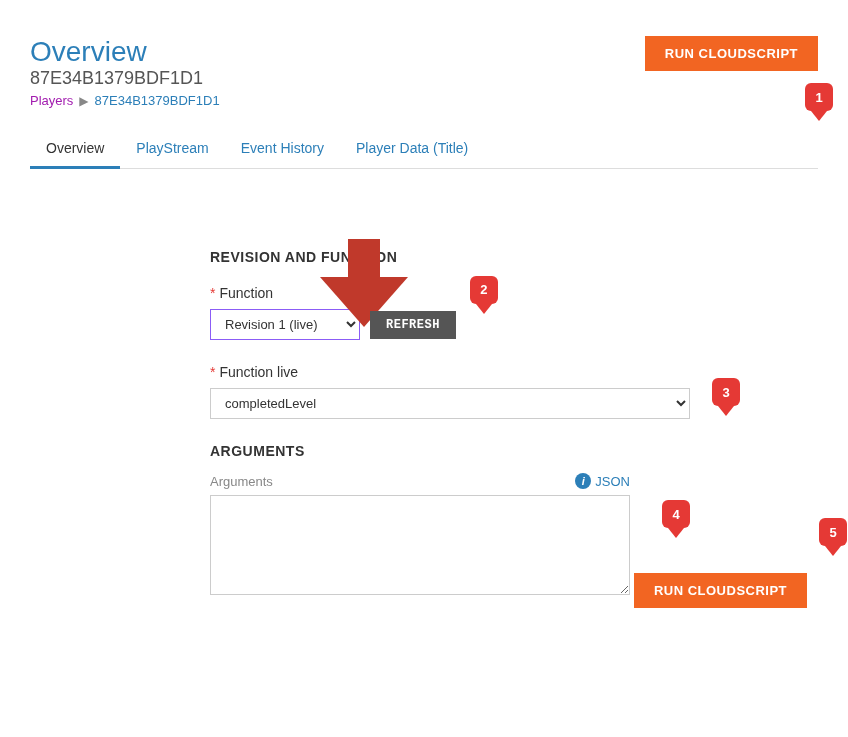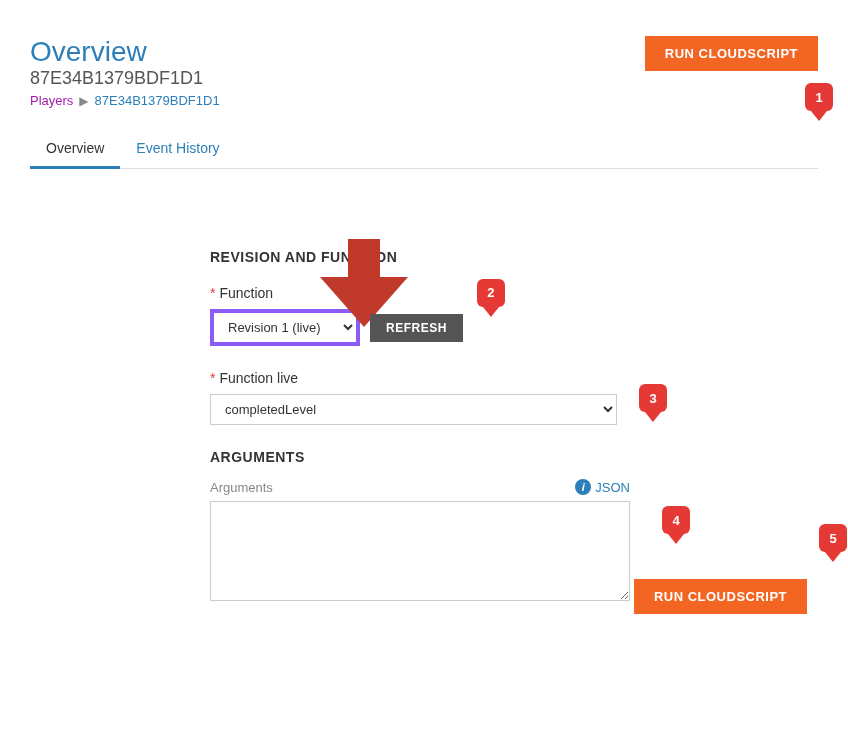--- a/index.html
+++ b/index.html
@@ -105,50 +105,51 @@
     .required-star {
       color: #e53935;
       font-size: 14px;
     }
     .revision-row {
       display: flex;
       align-items: center;
       gap: 10px;
     }
     .revision-select {
-      border: 4px solid #8b5cf6;
+      border: 1px solid #8b5cf6;
       padding: 6px 10px;
       font-size: 13px;
       color: #333;
       background: #fff;
       cursor: pointer;
       appearance: auto;
       min-width: 150px;
     }
     .refresh-btn {
       background: #555;
       color: #fff;
       border: none;
       padding: 7px 16px;
       font-size: 12px;
       font-weight: 700;
       cursor: pointer;
       text-transform: uppercase;
       letter-spacing: 0.5px;
       position: relative;
+      font-family: Liberation Mono, monospace;
     }
     .function-select {
       border: 1px solid #ccc;
       padding: 6px 10px;
       font-size: 13px;
       color: #333;
       background: #fff;
       cursor: pointer;
       appearance: auto;
-      width: 407px;
+      width: 480px;
     }
     .arguments-section-title {
       font-size: 14px;
       font-weight: 700;
       color: #333;
       text-transform: uppercase;
       letter-spacing: 0.5px;
       margin-bottom: 14px;
       margin-top: 10px;
     }
@@ -252,21 +253,23 @@
       </div>
     </div>
     <div style="position:relative;">
       <button class="run-cloudscript-btn-top">RUN CLOUDSCRIPT</button>
       <div class="speech-bubble" style="position:absolute; right:-15px; bottom:-40px;">1</div>
     </div>
   </div>
 
   <div class="nav-tabs">
     <span class="nav-tab active">Overview</span>
+    <span class="nav-tab">PlayStream</span>
     <span class="nav-tab">Event History</span>
+    <span class="nav-tab">Player Data (Title)</span>
   </div>
 
   <div style="position:relative; padding-left: 180px;">
 
     <div style="position:absolute; left: 290px; top: -10px; display:flex; flex-direction:column; align-items:center;">
       <div style="width:32px; height:38px; background:#c0392b;"></div>
       <div style="width:0; height:0; border-left:44px solid transparent; border-right:44px solid transparent; border-top:50px solid #c0392b;"></div>
     </div>
 
     <div style="margin-top: 80px;">

